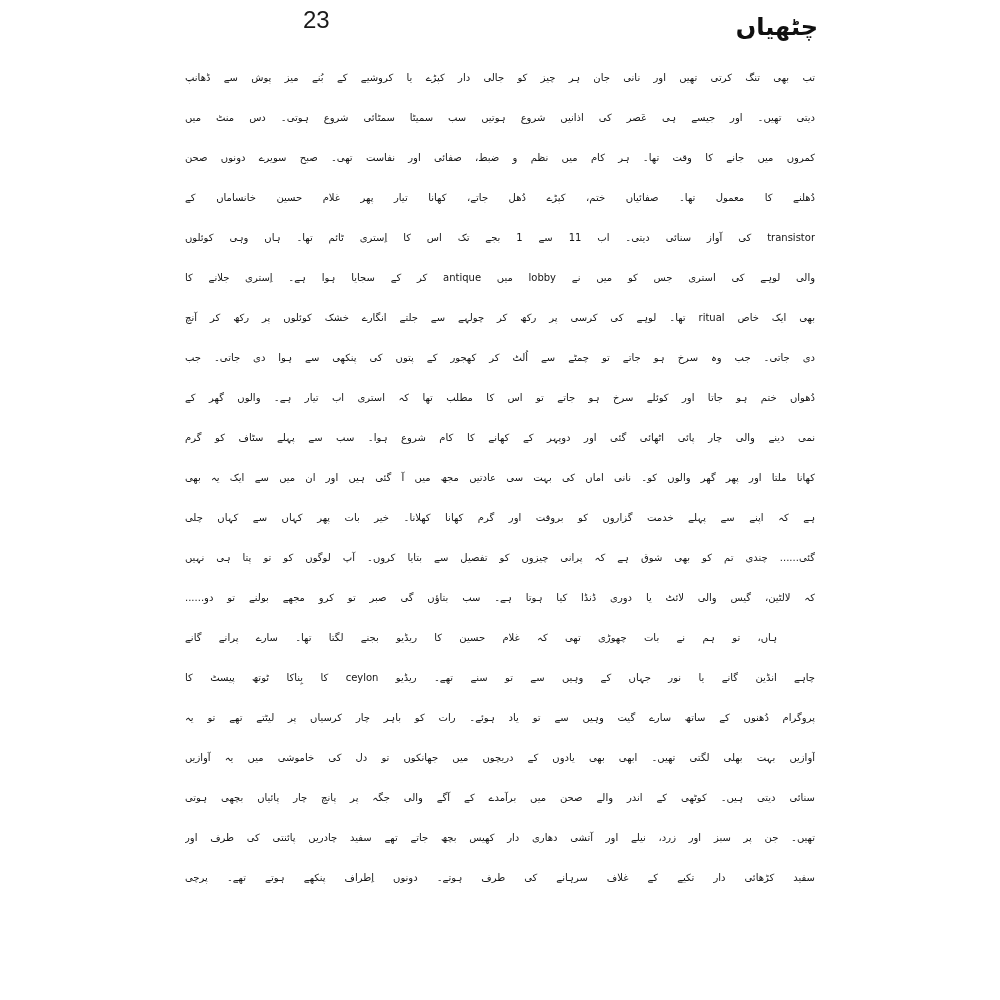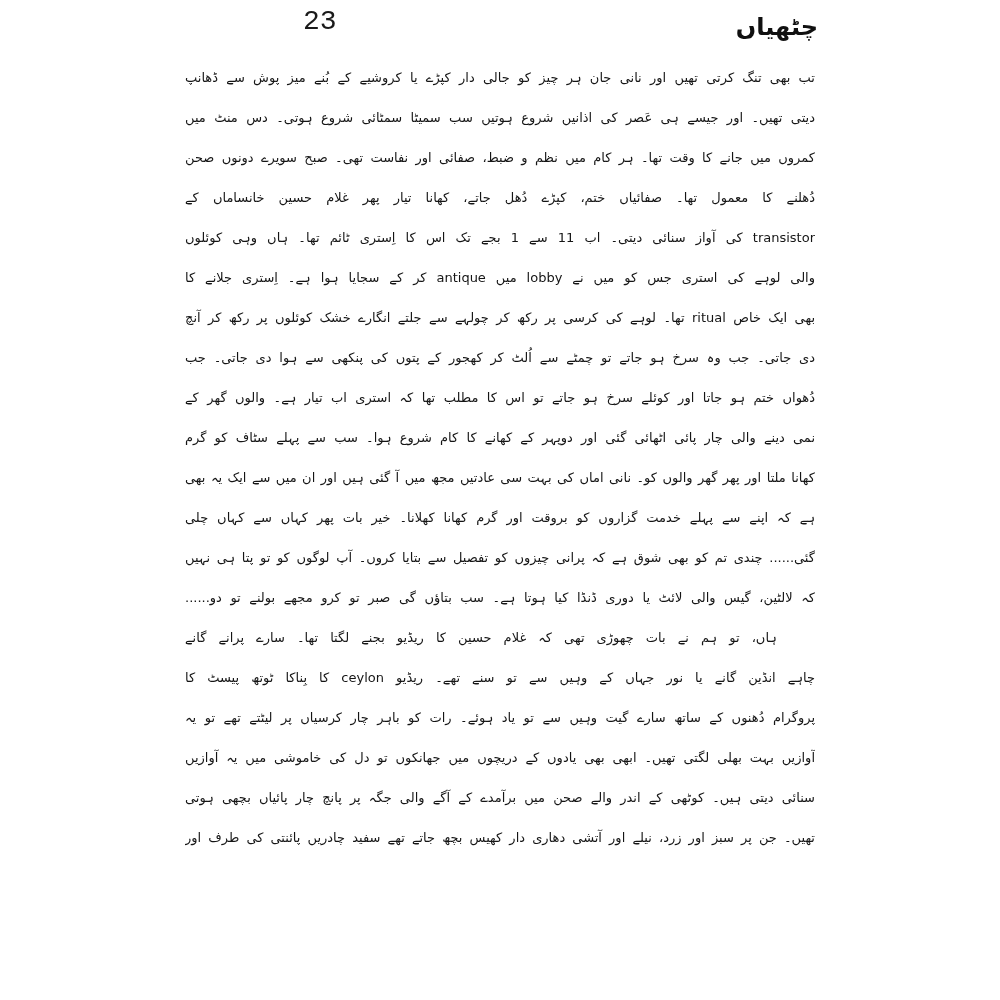--- a/index.html
+++ b/index.html
@@ -11,40 +11,40 @@
   }
   .page-header {
     position: absolute;
     top: 0; left: 0; right: 0;
     height: 44px;
   }
   .page-number {
     position: absolute;
     left: 303px;
     top: 6px;
-    font-size: 28px;
+    font-size: 24px;
     color: #1a1a1a;
-    font-family: Liberation Mono, monospace;
+    font-family: Liberation Sans, sans-serif;
   }
   .chapter-title {
     position: absolute;
     right: 182px;
     top: 13px;
     font-size: 24px;
     font-weight: bold;
     direction: rtl;
     color: #101010;
   }
   .page-text {
     position: absolute;
     top: 58px;
     left: 185px;
     width: 630px;
     direction: rtl;
-    font-size: 13px;
+    font-size: 10px;
     color: #151515;
   }
   .text-line {
     height: 40px;
     line-height: 40px;
     text-align: justify;
     text-align-last: justify;
     overflow: hidden;
     white-space: normal;
   }
@@ -78,14 +78,15 @@
     <div class="text-line">گئی...... چندی تم کو بھی شوق ہے کہ پرانی چیزوں کو تفصیل سے بتایا کروں۔ آپ لوگوں کو تو پتا ہی نہیں</div>
     <div class="text-line">کہ لالٹین، گیس والی لائٹ یا دوری ڈنڈا کیا ہوتا ہے۔ سب بتاؤں گی صبر تو کرو مجھے بولنے تو دو......</div>
   </section>
   <section class="para">
     <div class="text-line indent">ہاں، تو ہم نے بات چھوڑی تھی کہ غلام حسین کا ریڈیو بجنے لگتا تھا۔ سارے پرانے گانے</div>
     <div class="text-line">چاہے انڈین گانے یا نور جہاں کے وہیں سے تو سنے تھے۔ ریڈیو ceylon کا بِناکا ٹوتھ پیسٹ کا</div>
     <div class="text-line">پروگرام دُھنوں کے ساتھ سارے گیت وہیں سے تو یاد ہوئے۔ رات کو باہر چار کرسیاں پر لیٹتے تھے تو یہ</div>
     <div class="text-line">آوازیں بہت بھلی لگتی تھیں۔ ابھی بھی یادوں کے دریچوں میں جھانکوں تو دل کی خاموشی میں یہ آوازیں</div>
     <div class="text-line">سنائی دیتی ہیں۔ کوٹھی کے اندر والے صحن میں برآمدے کے آگے والی جگہ پر پانچ چار پائیاں بچھی ہوتی</div>
     <div class="text-line">تھیں۔ جن پر سبز اور زرد، نیلے اور آتشی دھاری دار کھیس بچھ جاتے تھے سفید چادریں پائنتی کی طرف اور</div>
+    <div class="text-line">سفید کڑھائی دار تکیے کے غلاف سرہانے کی طرف ہوتے۔ دونوں اِطراف پنکھے ہوتے تھے۔ پرچی</div>
   </section>
 </main>
 
 </body></html>

